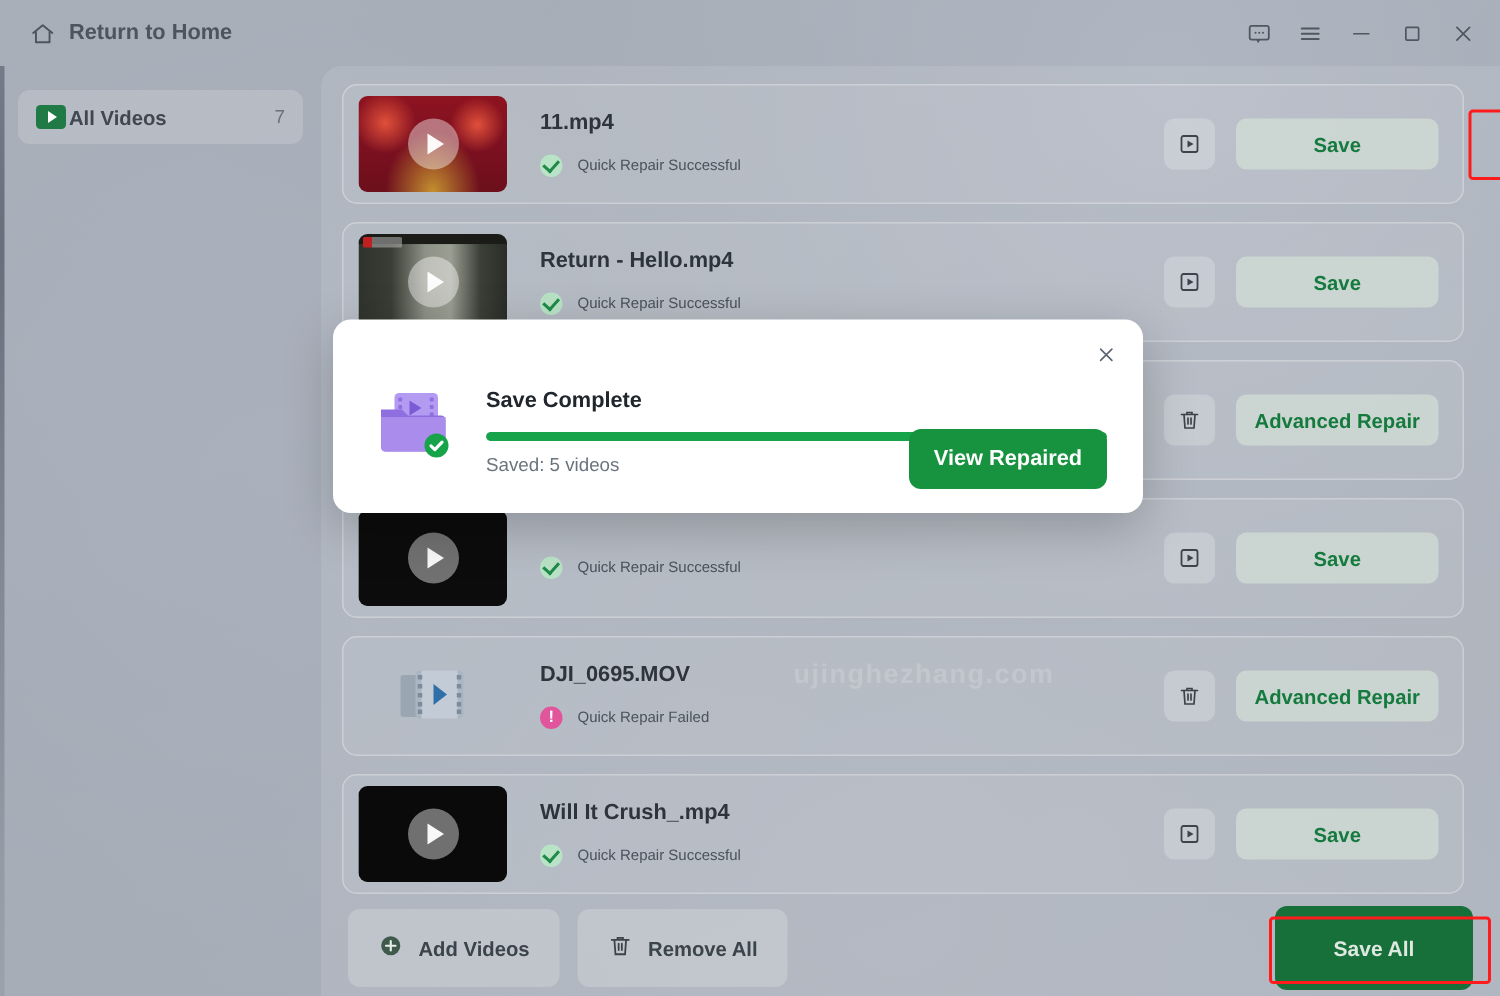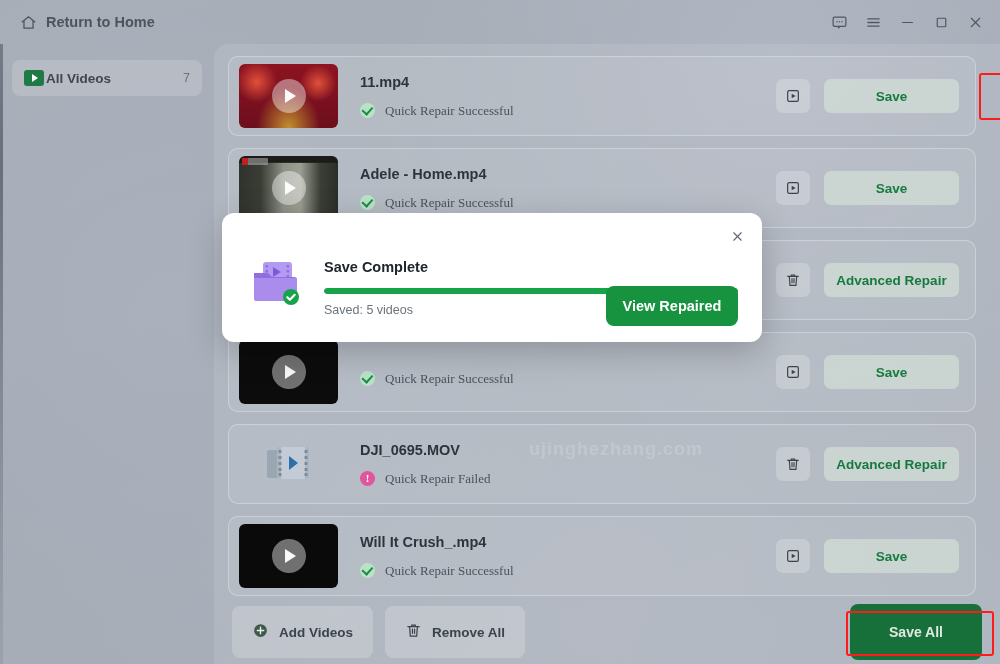--- a/index.html
+++ b/index.html
@@ -230,23 +230,22 @@
     font-size: 14.5px;
     font-weight: 600;
     color: #2e343b;
     margin-bottom: 13px;
     white-space: nowrap;
   }
   .status {
     display: flex;
     align-items: center;
     gap: 10px;
-    font-size: 13px;
+    font-size: 10px;
     color: #4a525b;
-    font-family: Liberation Serif, serif;
   }
   .badge {
     width: 15px; height: 15px;
     border-radius: 50%;
     flex: none;
     display: flex;
     align-items: center;
     justify-content: center;
   }
   .badge.ok { background: #b9e3c6; }
@@ -516,21 +515,21 @@
         </div>
         <div class="hl-box" style="left:750px;top:16px;width:47px;height:47px;"></div>
 
       </div>
 
       <div class="row">
         <div class="thumb th-room">
             <span class="play"></span>
           </div>
         <div class="meta">
-          <div class="fname">Adele - Home.mp4</div>
+          <div class="fname">Return - Hello.mp4</div>
           <div class="status">
             <span class="badge ok"></span>
             <span>Quick Repair Successful</span>
           </div>
         </div>
         <div class="actions">
           <div class="icon-btn">
             <svg width="16" height="16" viewBox="0 0 24 24" fill="none" stroke="currentColor" stroke-width="1.8">
               <rect x="4" y="4" width="16" height="16" rx="2"></rect>
               <path d="M10 8.5l6 3.5-6 3.5z" fill="currentColor" stroke="none"></path>

